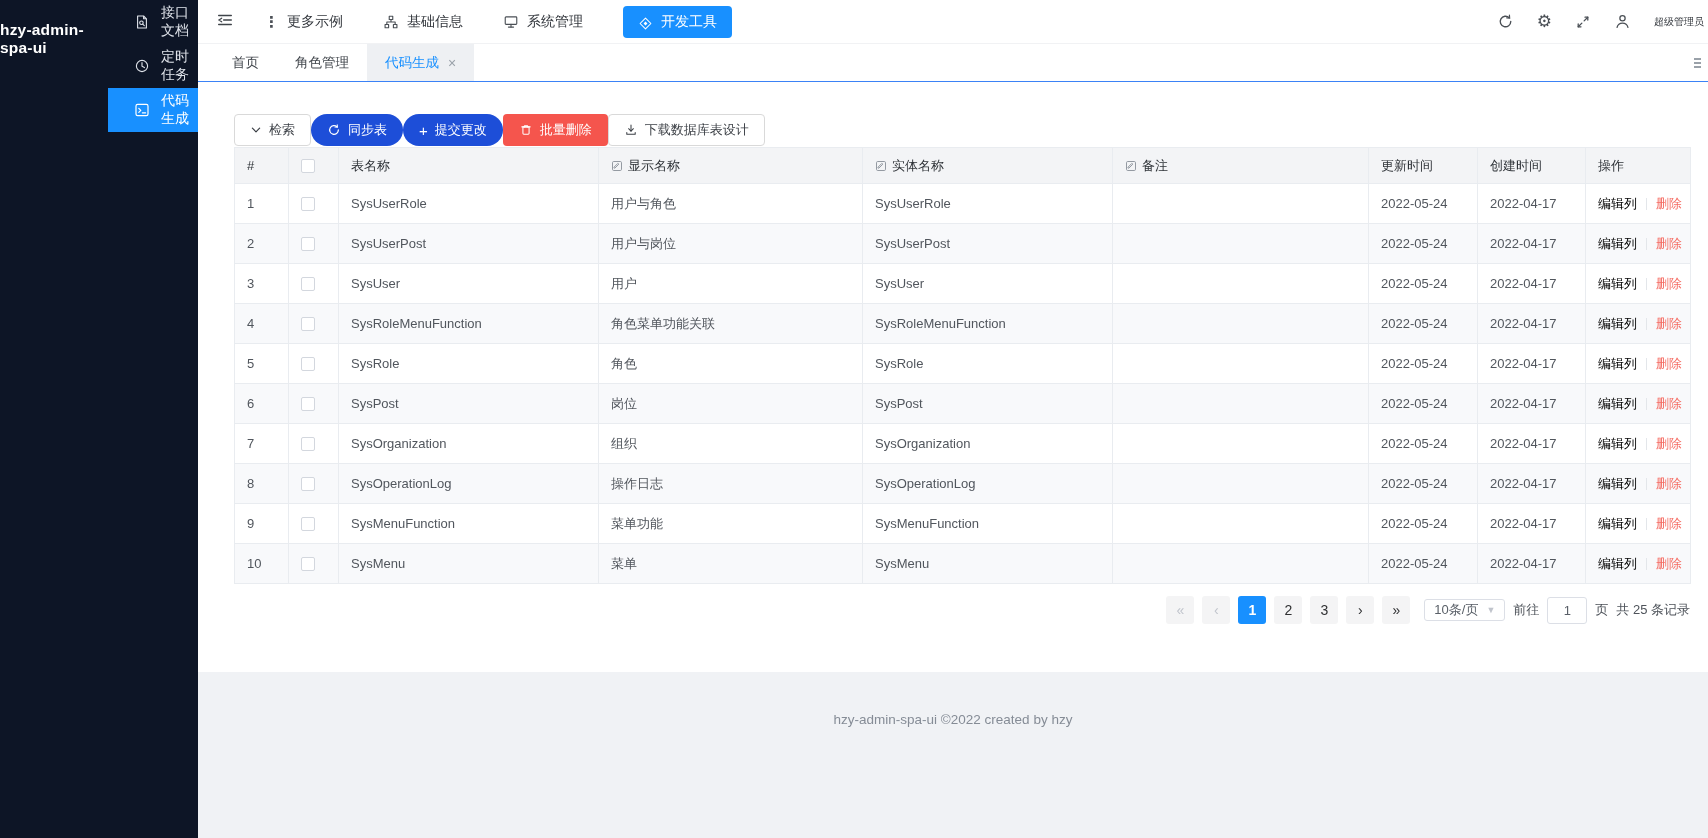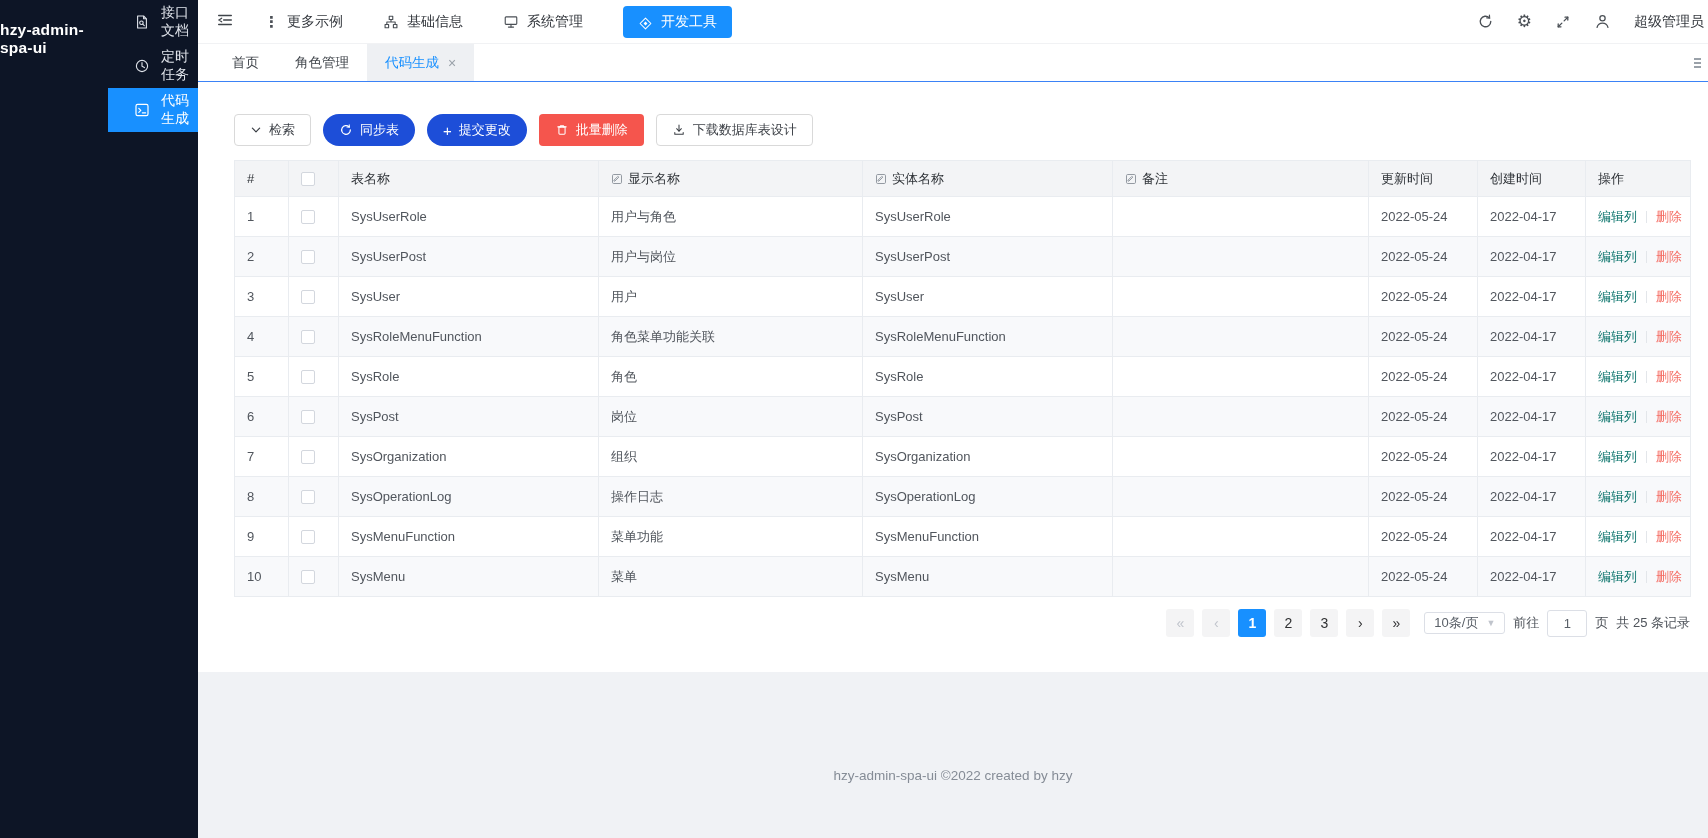--- a/index.html
+++ b/index.html
@@ -25,69 +25,69 @@
   .top-menus { display:flex; align-items:center; gap:40px; }
   .top-menu { display:flex; align-items:center; gap:8px; font-size:14px; color:#33373d; cursor:pointer; }
   .top-menu .icon { display:flex; align-items:center; color:#4a4f55; }
   .top-menu.active { background:#1890ff; color:#fff; padding:7px 15px; border-radius:4px;align-items:flex-end; }
   .top-menu.active .icon { color:#fff; }
   .dots { font-size:15px; font-weight:bold; font-style:normal; color:inherit; }
   .top-spacer { flex:1; }
   .top-actions { display:flex; align-items:center; gap:23px; padding-right:4px; }
   .top-icon { cursor:pointer; display:flex; align-items:center; color:#4a4f55; }
   .gear-glyph { font-size:17px; line-height:1; }
-  .username { font-size:14px; color:#33373d; cursor:pointer; }
+  .username { font-size:10px; color:#33373d; cursor:pointer; }
 
   .tabbar { height:38px; flex:none; background:#fff; border-bottom:1px solid #3b82f6;
     display:flex; align-items:stretch; padding-left:16px; position:relative; }
   .tab { display:flex; align-items:center; gap:9px; padding:0 18px; font-size:13.5px; color:#42474d; cursor:pointer; }
   .tab.active { background:#eef0f3; color:#1890ff; }
   .tab-close { font-size:14px; color:#9aa1a9; line-height:1; }
   .tab-more { position:absolute; right:7px; top:50%; transform:translateY(-50%); cursor:pointer;
     display:flex; flex-direction:column; gap:2px; }
   .tab-more i { width:7px; height:2px; background:#9aa1a9; display:block; }
 
   
   .content { flex:none; height:590px; background:#fff; padding:32px 18px 0 36px; }
-  .toolbar { display:flex; gap:12px; margin-bottom:14px; }
+  .toolbar { display:flex; gap:0; margin-bottom:1px; }
   .btn { height:32px; display:inline-flex; align-items:center; gap:7px; padding:0 15px;
     border-radius:4px; font-size:13px; border:1px solid transparent; cursor:pointer; background:#fff; }
   .btn .bicon { display:flex; align-items:center; }
   .btn.plain { border-color:#d9d9d9; color:#3b3f45; }
   .btn.primary { background:#1d4ed8; color:#fff;border-radius:16px; }
   .btn.danger { background:#f5554d; color:#fff; }
   .plus-glyph { font-size:15px; line-height:1; }
 
   table.grid { width:1456px; border-collapse:collapse; table-layout:fixed; font-size:13px; color:#51565d; }
   .grid th, .grid td { border:1px solid #e9ecf0; padding:0 12px; height:40px;
     text-align:left; white-space:nowrap; overflow:hidden; }
   .grid thead th { background:#f3f4f6; color:#2e3237; font-weight:500; height:36px; }
   .grid tbody tr:nth-child(even) td { background:#f8f9fb; }
   .checkbox { display:inline-block; width:14px; height:14px; border:1px solid #d3d7de;
     border-radius:2px; background:#fff; vertical-align:middle; cursor:pointer; }
   .hdr-edit { display:inline-flex; margin-right:5px; color:#8f959e; vertical-align:-2px; }
-  .link-edit { color:#0f766e; cursor:pointer; }
+  .link-edit { color:#000000; cursor:pointer; }
   .link-del { color:#f56b62; cursor:pointer; }
   .act-divider { display:inline-block; width:1px; height:12px; background:#e3e6ea; margin:0 9px; vertical-align:middle; }
 
   .pagination { width:1456px; display:flex; justify-content:flex-end; align-items:center;
     gap:8px; margin-top:12px; font-size:13px; color:#4e535a; }
   .pg-btn { min-width:28px; height:28px; padding:0 6px; border-radius:3px; background:#f4f4f5;
     display:flex; align-items:center; justify-content:center; color:#303133; cursor:pointer; font-size:14px; }
   .pg-btn.disabled { color:#c0c4cc; }
   .pg-btn.active { background:#1890ff; color:#fff; font-weight:bold; }
   .pg-select { height:22px; border:1px solid #dcdfe6; border-radius:3px; background:#fff;
     display:flex; align-items:center; gap:8px; padding:0 9px; color:#5a6068; cursor:pointer; margin-left:6px; }
   .pg-caret { font-size:9px; color:#c0c4cc; }
   .pg-goto-input { width:40px; height:27px; border:1px solid #dcdfe6; border-radius:3px;
     text-align:center; font-size:13px; color:#5a6068; outline:none;
     font-family:"Liberation Sans","DejaVu Sans",sans-serif; }
 
   .page-bottom { flex:1; background:#f0f2f5; display:flex; justify-content:center;
-    align-items:flex-start; padding-top:96px; }
+    align-items:flex-start; padding-top:40px; }
   .footer-text { color:#858c96; font-size:13.5px; }
 </style>
 </head>
 <body>
 
 <div class="app">
 
   <aside class="sidebar">
     <div class="sidebar-title">hzy-admin-spa-ui</div>
     <nav>

